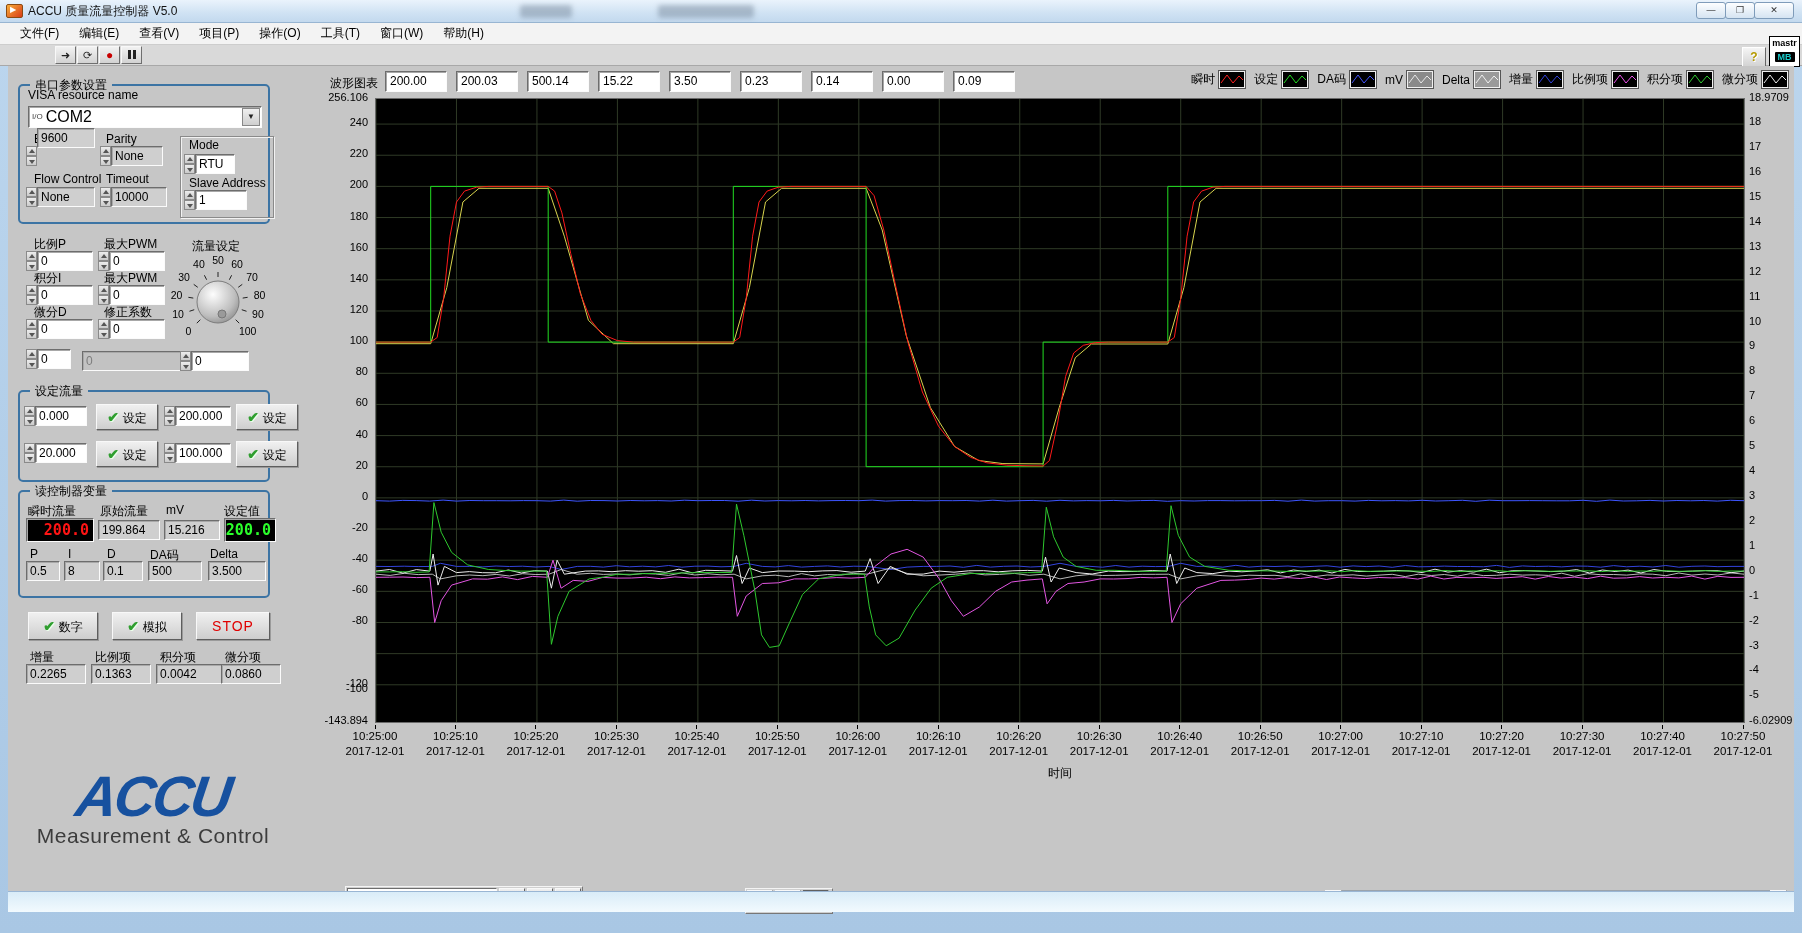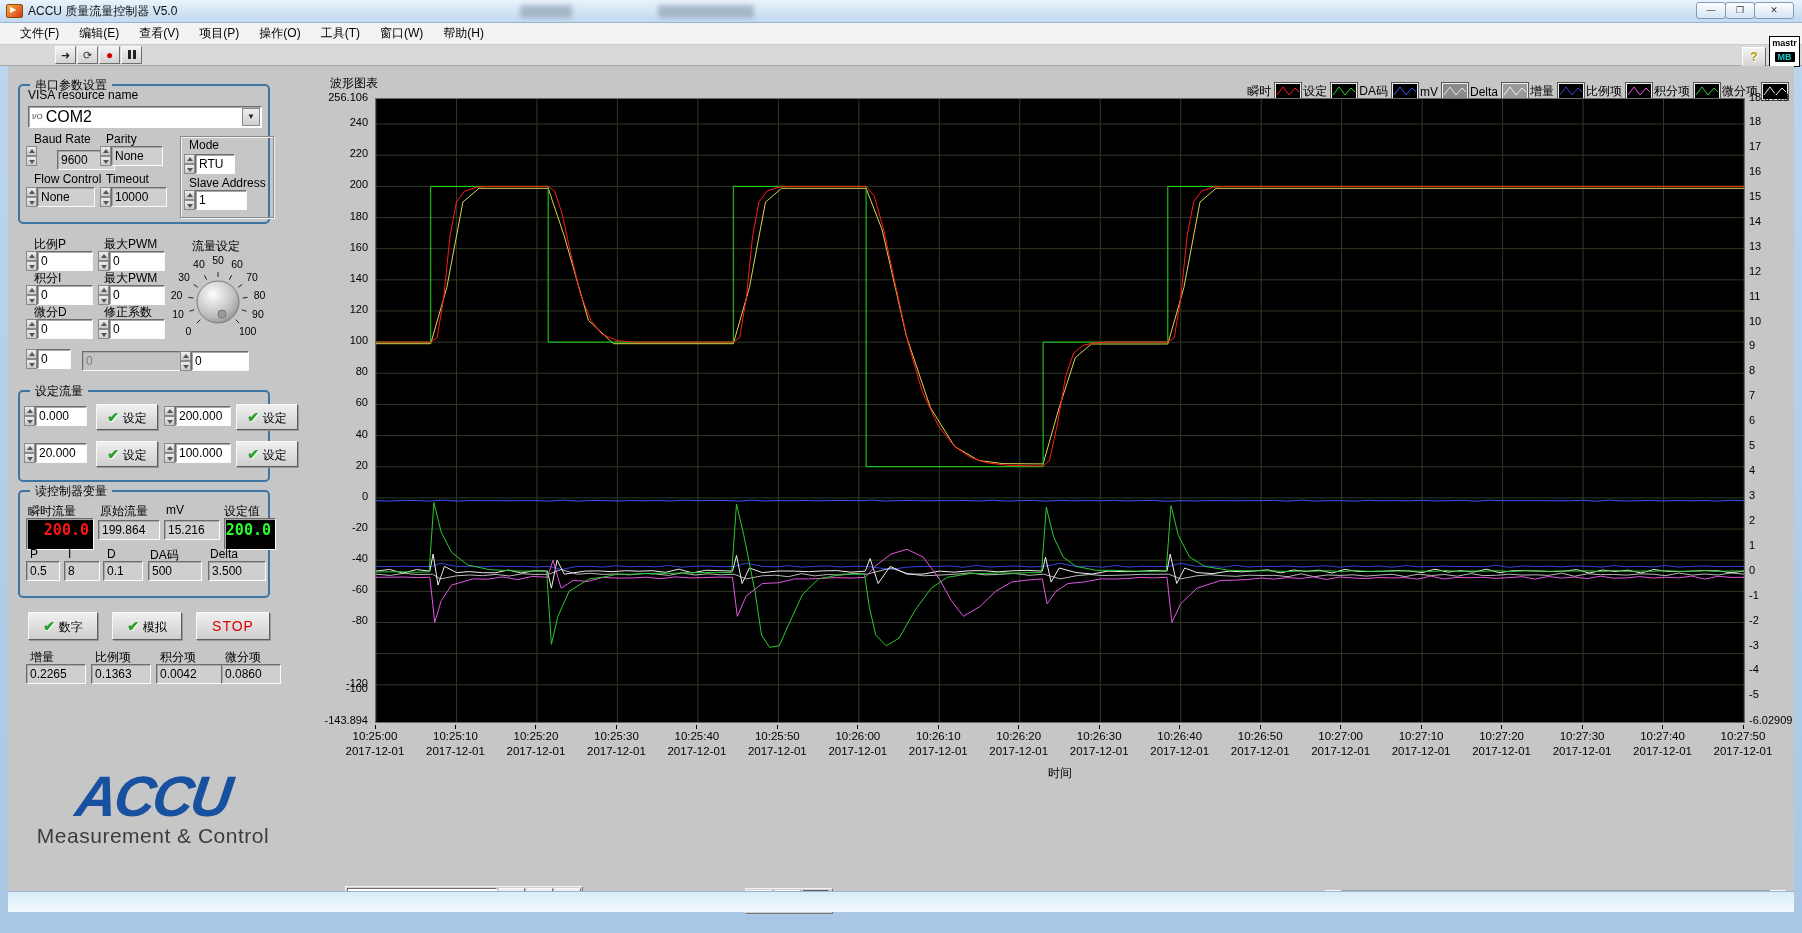--- a/index.html
+++ b/index.html
@@ -58,21 +58,21 @@
   .spin .up::after { top:2px; border-bottom:4px solid #555; }
   .spin .dn::after { top:3px; border-top:4px solid #555; }
 
   .raised { background:linear-gradient(#f0f0f0,#cecece); border:1px solid; border-color:#f8f8f8 #5e5e5e #5e5e5e #f8f8f8;
     box-shadow:1px 1px 0 #9a9a9a; }
   .btn { position:absolute; font-size:12px; text-align:center; }
   .check { color:#2f9e2f; font-size:14px; font-weight:bold; text-shadow:1px 1px 0 #eaffea; margin-right:4px;}
   #stop-btn { color:#e00000; font-weight:normal; font-size:14px; letter-spacing:1px; }
 
   .led { position:absolute; background:#000; font-family:"DejaVu Sans Mono", monospace; font-weight:bold;
-    font-size:15px; text-align:right; padding:2px 4px 0 0; height:32px; }
+    font-size:15px; text-align:right; padding:2px 4px 0 0; height:24px; }
   .led-red { color:#ff1414; } .led-green { color:#2bff2b; }
 
   #combo { position:absolute; left:28px; top:106px; width:234px; height:22px; background:#fff; display:flex; align-items:center;}
   #combo .io { font-size:8px; color:#444; padding:0 3px; line-height:8px; }
   #combo .cval { flex:1; font-size:16px; }
   #combo .drop { width:18px; height:18px; margin-right:1px; background:linear-gradient(#efefef,#cfcfcf);
     border:1px solid #888; text-align:center; line-height:16px; font-size:8px; color:#222; }
   #mode-box { position:absolute; left:172px; top:136px; width:94px; height:82px;
     border:1px solid #8a8a8a; box-shadow:1px 1px 0 #f2f2f2 inset, 1px 1px 0 #f2f2f2; }
 
@@ -81,21 +81,21 @@
   #logo .brand { font-size:57px; font-style:italic; font-weight:900; color:#17519f; letter-spacing:-3px;
      transform:skewX(-8deg); line-height:56px; }
   #logo .sub { font-size:21px; color:#3c3c3c; margin-top:0px; letter-spacing:.5px;}
 
   
   #chart { position:absolute; left:282px; top:0px; width:1504px; height:846px; }
   #chart-title { position:absolute; left:40px; top:9px; font-size:12px; }
   #num-values { position:absolute; left:95px; top:5px; display:flex; gap:9px; }
   .num-box { width:62px; height:21px; background:#fff; font-size:12px; padding:2px 0 0 4px;
     border:1px solid; border-color:#6d6d6d #fbfbfb #fbfbfb #6d6d6d; box-shadow:inset 1px 1px 0 #a8a8a8;}
-  #legend { position:absolute; right:6px; top:17px; display:flex; gap:2px; align-items:center;}
+  #legend { position:absolute; right:6px; top:5px; display:flex; gap:9px; align-items:center;}
   .lg-item { display:flex; align-items:center; gap:4px; }
   .lg-label { font-size:12px; }
   .lg-icon { display:inline-block; width:26px; height:17px; border:1px solid #f0f0f0; box-shadow:0 0 0 1px #555; }
   #plot-wrap { position:absolute; left:85px; top:32px; width:1370px; height:625px; background:#000;
     border:1px solid #6a6a6a; }
   #plot-svg { display:block; }
   .ytick { position:absolute; font-size:11px; white-space:nowrap; }
   #y-left-labels { position:absolute; left:0; top:32px; width:80px; height:625px; }
   #y-left-labels .ytick { right:2px; }
   #y-right-labels { position:absolute; left:1459px; top:32px; width:60px; height:625px; }
@@ -178,21 +178,21 @@
   <div id="combo" class="sunken" style="left:20px;top:40px;">
     <span class="io">I/O</span>
     <span class="cval">COM2</span>
     <span class="drop">▼</span>
   </div>
   <span class="lbl" style="left:26px;top:66px;">Baud Rate</span>
   <span class="spin" style="left:18px;top:80px;">
       <i class="up"></i>
       <i class="dn"></i>
     </span>
-  <div class="fld fld-gray sunken" style="left:29px;top:84px;width:58px;margin-left:20px;">9600</div>
+  <div class="fld fld-gray sunken" style="left:29px;top:62px;width:58px;">9600</div>
   <span class="lbl" style="left:98px;top:66px;">Parity</span>
   <span class="spin" style="left:92px;top:80px;">
       <i class="up"></i>
       <i class="dn"></i>
     </span>
   <div class="fld fld-gray sunken" style="left:103px;top:80px;width:52px;">None</div>
   <span class="lbl" style="left:26px;top:106px;">Flow Control</span>
   <span class="spin" style="left:18px;top:121px;">
       <i class="up"></i>
       <i class="dn"></i>
@@ -363,20 +363,31 @@
   <span class="lbl" style="left:217px;top:583px;">微分项</span>
   <div class="fld fld-gray sunken" style="left:213px;top:598px;width:60px;">0.0860</div>
 
   <div id="logo">
     <div class="brand">ACCU</div>
     <div class="sub">Measurement &amp; Control</div>
   </div>
 
   <div id="chart">
     <span id="chart-title">波形图表</span>
+    <div id="num-values">
+        <div class="num-box">200.00</div>
+        <div class="num-box">200.03</div>
+        <div class="num-box">500.14</div>
+        <div class="num-box">15.22</div>
+        <div class="num-box">3.50</div>
+        <div class="num-box">0.23</div>
+        <div class="num-box">0.14</div>
+        <div class="num-box">0.00</div>
+        <div class="num-box">0.09</div>
+      </div>
     <div id="legend">
         <div class="lg-item">
           <span class="lg-label">瞬时</span>
           <span class="lg-icon" style="background: rgb(0, 0, 0);"><svg width="24" height="15">
               <polyline points="1,11 7,3 13,11 19,4 23,8" fill="none" stroke="#ff2222" stroke-width="1"></polyline>
             </svg></span>
         </div>
         <div class="lg-item">
           <span class="lg-label">设定</span>
           <span class="lg-icon" style="background: rgb(0, 0, 0);"><svg width="24" height="15">

